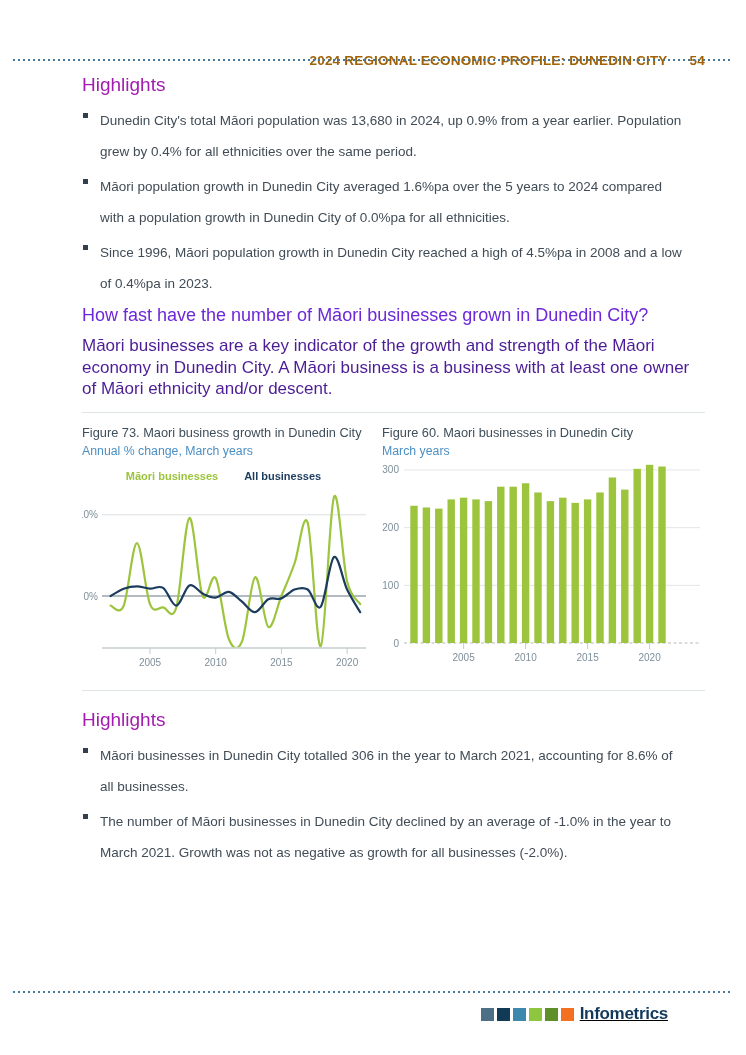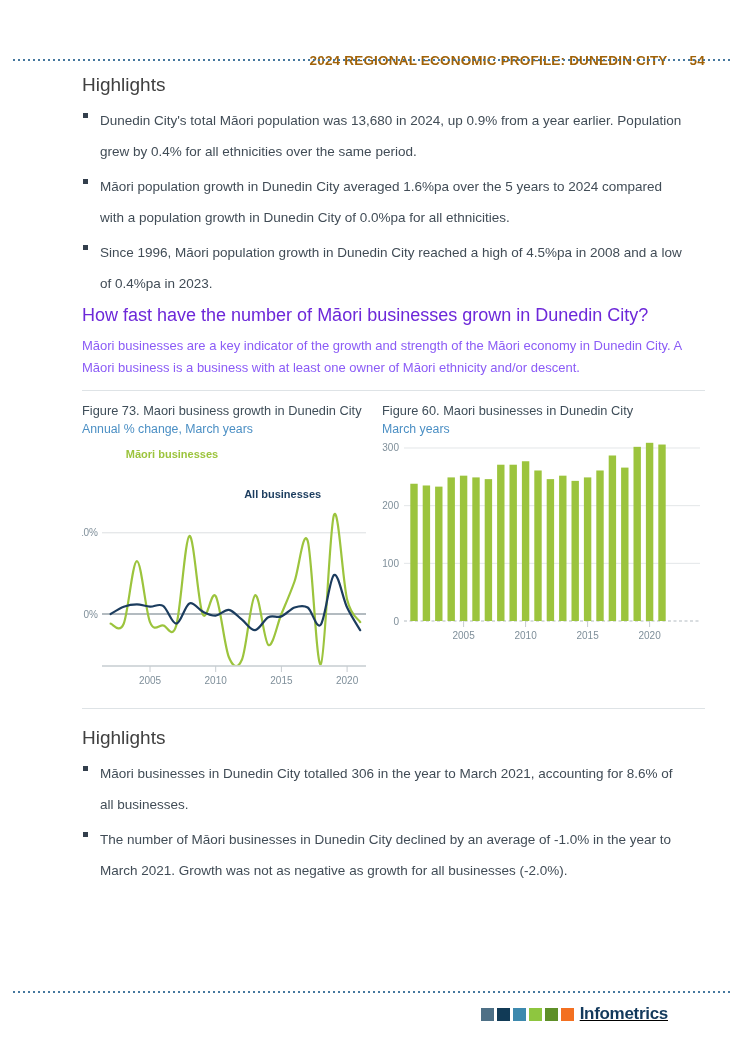--- a/index.html
+++ b/index.html
@@ -4,26 +4,26 @@
 <style>
   html,body{margin:0;padding:0;background:#ffffff;}
   .page{position:relative;width:746px;height:1055px;background:#ffffff;font-family:"Liberation Sans","DejaVu Sans",sans-serif;overflow:hidden;}
   .dotted-rule{position:absolute;left:13px;right:13px;height:1.6px;
     background-image:repeating-linear-gradient(to right,#46789e 0,#46789e 2px,transparent 2px,transparent 5px);}
   .rule-top{top:59px;}
   .rule-bottom{top:991px;}
   .header-text{position:absolute;top:53px;right:41px;font-size:13.5px;font-weight:bold;color:#a16207;letter-spacing:0.2px;white-space:nowrap;}
   .page-num{margin-left:22px;}
   .content{position:absolute;top:74px;left:82px;width:623px;}
-  .h-blue{font-size:19px;font-weight:normal;color:#404040;margin:0 0 9px 0;}
+  .h-blue{font-size:19px;font-weight:normal;color:#a21caf;margin:0 0 9px 0;}
   ul.bullets{list-style:none;margin:0;padding:0;font-size:13.5px;line-height:31px;color:#414c56;max-width:600px;}
   ul.bullets li{position:relative;padding-left:18px;margin-bottom:4px;}
   ul.bullets li::before{content:"";position:absolute;left:1px;top:8px;width:5px;height:5px;background:#333f4c;}
   .question{font-size:18px;font-weight:normal;color:#6d28d9;margin:6px 0 9px 0;}
-  .intro{font-size:13px;line-height:21.5px;color:#8b5cf6;margin:0;max-width:608px;}
+  .intro{font-size:17px;line-height:21.5px;color:#4c1d95;margin:0;max-width:608px;}
   .figures{display:flex;gap:17px;margin-top:12px;border-top:1px solid #dee3e6;border-bottom:1px solid #dee3e6;padding:12px 0 18px 0;}
   .fig73{width:283px;}
   .fig74{width:323px;}
   .fig-title{font-size:12.8px;color:#3f4e59;}
   .fig-sub{font-size:12.3px;color:#4b8fc4;margin-top:4px;}
   .legend{display:flex;justify-content:center;gap:26px;margin-top:12px;font-size:11px;font-weight:bold;}
   svg{display:block;}
   .fig73 svg{margin-top:2px;}
   .fig74 svg{margin-top:5px;}
   .h2-bottom{margin-top:18px;}
@@ -53,21 +53,21 @@
 
     <h1 class="question">How fast have the number of Māori businesses grown in Dunedin City?</h1>
     <p class="intro">Māori businesses are a key indicator of the growth and strength of the Māori economy in Dunedin City. A Māori business is a business with at least one owner of Māori ethnicity and/or descent.</p>
 
     <div class="figures">
       <div class="fig73">
         <div class="fig-title">Figure 73. Maori business growth in Dunedin City</div>
         <div class="fig-sub">Annual % change, March years</div>
         <div class="legend">
           <span style="color: rgb(156, 196, 61);">Māori businesses</span>
-          <span style="color: rgb(27, 60, 94); margin-top: 40px;">All businesses</span>
+          <span style="color: rgb(27, 60, 94);">All businesses</span>
         </div>
         <svg width="292" height="188" viewBox="0 0 292 188">
             <defs>
               <clipPath id="plotclip">
                 <rect x="0" y="0" width="292" height="163.2"></rect>
               </clipPath>
             </defs>
             <line x1="20" y1="30.80000000000001" x2="284" y2="30.80000000000001" stroke="#dcdfe2" stroke-width="1"></line>
             <text x="16" y="34.30000000000001" text-anchor="end" fill="#7f8f9a" font-size="10" font-family="&quot;Liberation Sans&quot;,sans-serif">10%</text>
             <line x1="20" y1="112" x2="284" y2="112" stroke="#9aa4ab" stroke-width="1.3"></line>

